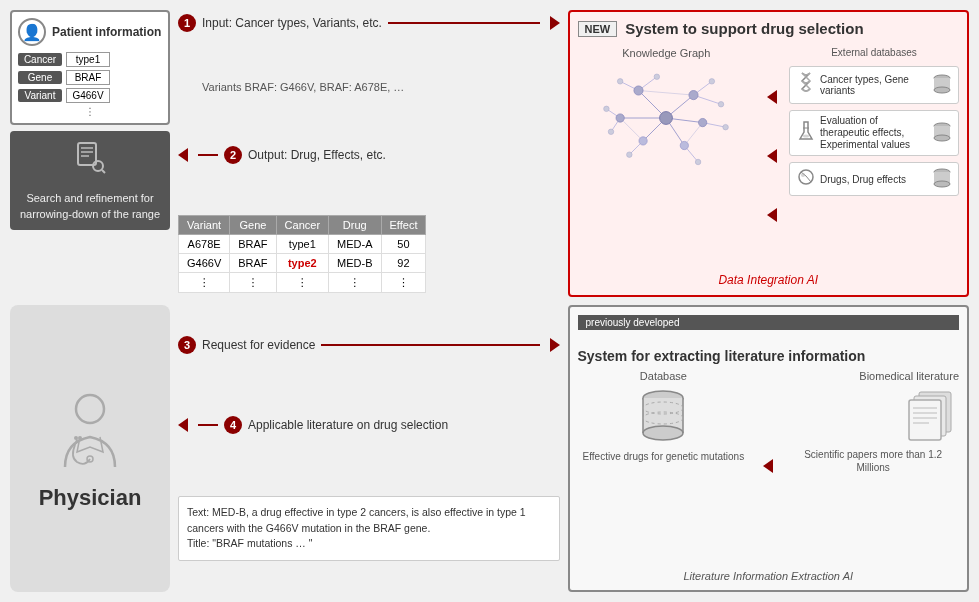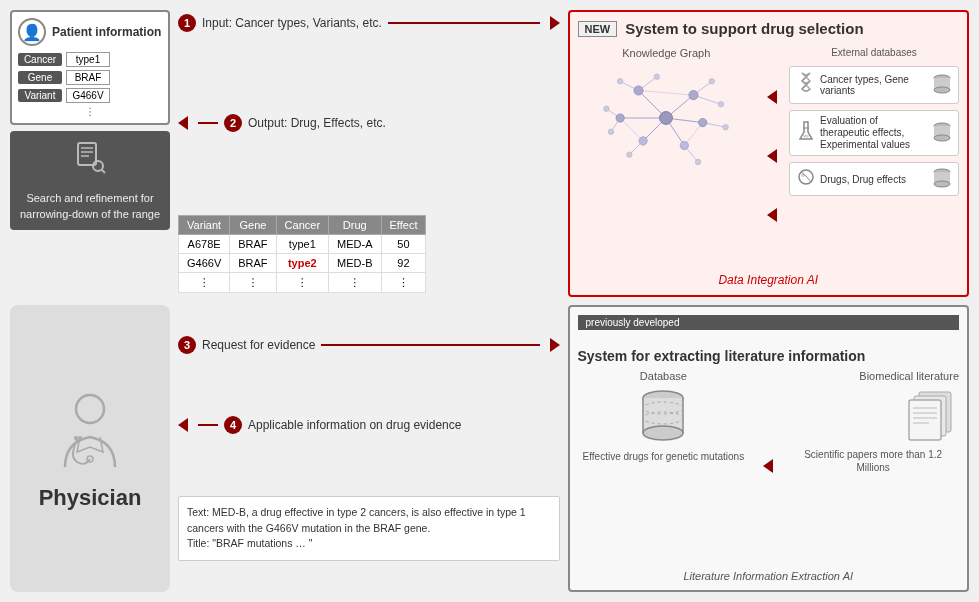--- a/index.html
+++ b/index.html
@@ -484,20 +484,21 @@
       <div class="top-middle">
 
         <div style="display:flex;align-items:center;gap:6px;margin-bottom:2px;">
           <div class="step-badge">1</div>
           <span class="arrow-label">Input: Cancer types, Variants, etc.</span>
           <div style="flex:1;display:flex;align-items:center;">
             <div class="arrow-line-right" style="flex:1;"></div>
             <div class="arrowhead-right"></div>
           </div>
         </div>
+        <div class="variants-text">Variants BRAF: G466V, BRAF: A678E, …</div>
 
         <div style="display:flex;align-items:center;gap:6px;margin-bottom:4px;">
           <div style="display:flex;align-items:center;flex:0 0 20px;">
             <div class="arrowhead-left"></div>
             <div class="arrow-line-left" style="width:20px;"></div>
           </div>
           <div class="step-badge">2</div>
           <span class="arrow-label">Output: Drug, Effects, etc.</span>
         </div>
 
@@ -688,21 +689,21 @@
             <div class="arrowhead-right"></div>
           </div>
         </div>
 
         <div style="display:flex;align-items:center;gap:6px;margin-bottom:8px;">
           <div style="display:flex;align-items:center;flex:0 0 20px;">
             <div class="arrowhead-left"></div>
             <div class="arrow-line-left" style="width:20px;"></div>
           </div>
           <div class="step-badge">4</div>
-          <span class="arrow-label">Applicable information on drug evidence</span>
+          <span class="arrow-label">Applicable literature on drug selection</span>
         </div>
 
         <div class="evidence-text-box">
           <span>Text: MED-B, a drug effective in type 2 cancers, is also effective in type 1 cancers with the G466V mutation in the BRAF gene.</span><br>
           <span>Title: "BRAF mutations … "</span>
         </div>
       </div>
     </div>
 
     <div class="right-panel-prev">

